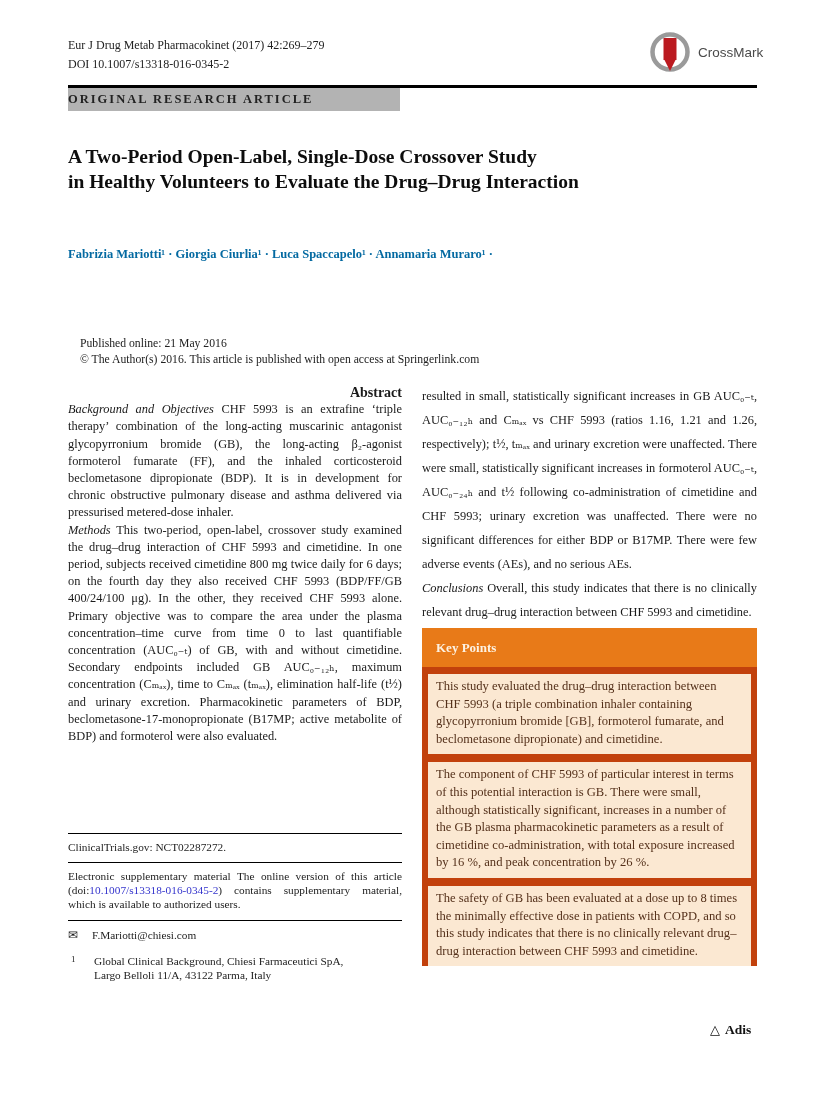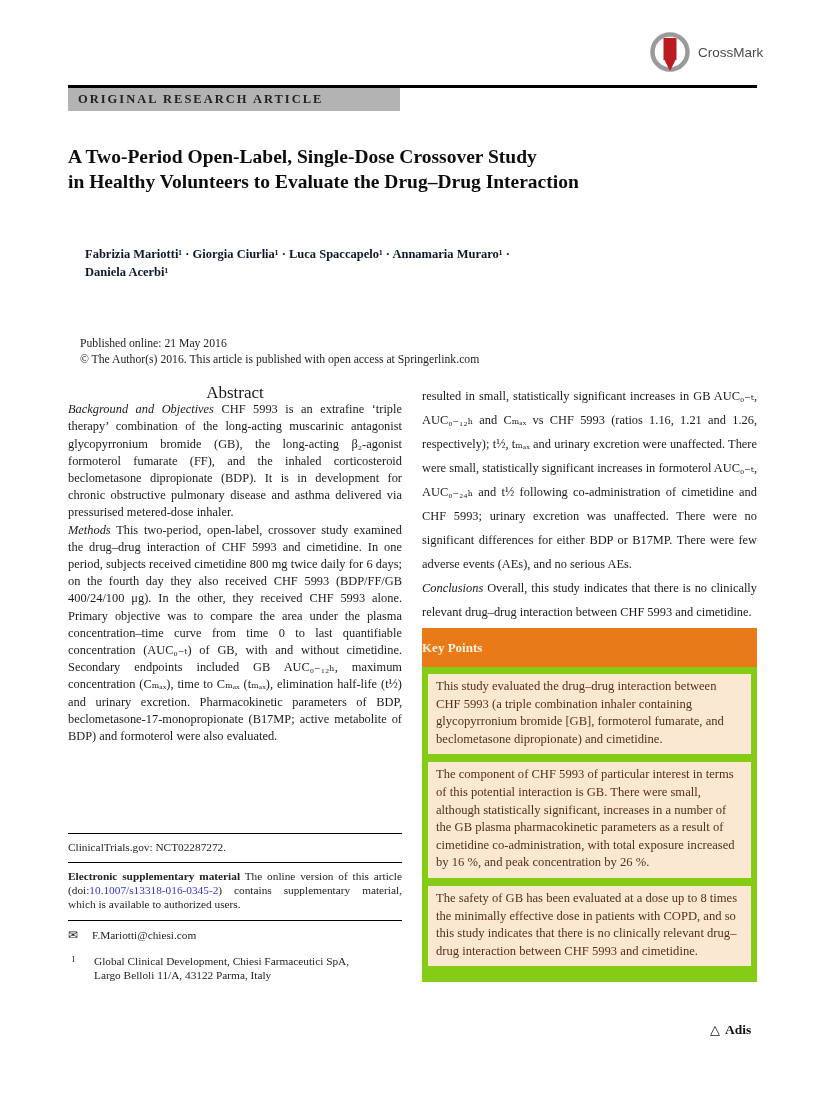--- a/index.html
+++ b/index.html
@@ -8,85 +8,88 @@
     font-family:"Liberation Serif","DejaVu Serif",serif;color:#1a1a1a;
   }
   
   .journal-info{position:absolute;left:68px;top:36px;font-size:12px;line-height:19px;color:#222;}
   .crossmark{position:absolute;left:648px;top:30px;display:flex;align-items:center;gap:6px;cursor:pointer;}
   .crossmark-text{font-family:"Liberation Sans","DejaVu Sans",sans-serif;font-size:13.5px;color:#4a4a4a;}
   .top-rule{position:absolute;left:68px;top:85px;width:689px;height:3px;background:#000;}
   .banner{
     position:absolute;left:68px;top:88px;width:332px;height:23px;background:#b3b3b3;
     font-size:12.5px;font-weight:bold;letter-spacing:2px;color:#222;
-    display:flex;align-items:center;padding-left:10px;box-sizing:border-box;
+    display:flex;align-items:center;box-sizing:border-box;
   }
   
   .title{position:absolute;left:68px;top:145px;width:680px;font-size:19.5px;font-weight:bold;line-height:24.5px;color:#0d0d0d;}
-  .authors{position:absolute;left:68px;top:246px;width:680px;font-size:12.5px;font-weight:bold;line-height:17.5px;color:#0f172a;margin-left:17px;}
+  .authors{position:absolute;left:68px;top:246px;width:680px;font-size:12.5px;font-weight:bold;line-height:17.5px;color:#0369a1;}
   .pub-info{position:absolute;left:68px;top:336px;width:680px;font-size:11.7px;line-height:15.7px;color:#222;margin-left:12px;}
   
   .col-left{position:absolute;left:68px;top:384px;width:334px;font-size:12.4px;line-height:17.2px;text-align:justify;}
   .col-right{position:absolute;left:422px;top:384px;width:335px;font-size:12.4px;line-height:24px;text-align:justify;}
-  .abstract-heading{font-weight:normal;font-size:17px;text-align:center;}
+  .abstract-heading{font-weight:bold;font-size:14px;text-align:right;}
   .para{margin:0;}
   .para i{font-style:italic;}
   
   .key-points{position:absolute;left:422px;top:628px;width:335px;box-sizing:border-box;}
   .kp-header{
     background:#e87a18;color:#fdf2e2;font-weight:bold;font-size:13px;
-    padding:12px 14px 11px 0;box-sizing:border-box;
+    padding:12px 14px 11px 14px;box-sizing:border-box;
   }
-  .kp-body{background:#84cc16;padding:7px 6px 16px 6px;}
+  .kp-body{background:#c2410c;padding:7px 6px 0 6px;}
   .kp-item{
     background:#fbe8d2;color:#54301a;font-size:12.6px;line-height:17.6px;
     padding:4px 8px 6px 8px;margin-bottom:8px;text-align:left;
   }
   .kp-item:last-child{margin-bottom:0;}
   
   .footnotes{position:absolute;left:68px;top:833px;width:334px;font-size:11.3px;line-height:14px;color:#222;}
   .fn-rule{height:1px;background:#000;}
   .fn-trials{margin:6px 0 8px 0;}
   .fn-esm{margin:6px 0 9px 0;text-align:justify;}
-  .fn-esm b{font-weight:bold;}
+  .fn-esm b{font-weight:normal;}
   .fn-link{color:#3333cc;text-decoration:none;cursor:pointer;}
   .fn-corr{position:relative;margin:7px 0 9px 0;padding-left:24px;line-height:15.5px;}
   .envelope{position:absolute;left:0;top:0;font-size:12px;}
   .fn-affil{position:relative;padding-left:26px;line-height:14.5px;margin-top:10px;}
   .affil-marker{position:absolute;left:3px;top:-2px;font-size:9px;}
   
   .adis-footer{position:absolute;left:710px;top:1022px;font-size:13.5px;font-weight:bold;color:#111;display:flex;align-items:center;gap:5px;}
   .adis-triangle{font-size:13px;font-weight:bold;}
 </style>
 </head>
 <body>
 
 <div class="page">
 
+  <div class="journal-info">
+    <div>Eur J Drug Metab Pharmacokinet (2017) 42:269–279</div>
+    <div>DOI 10.1007/s13318-016-0345-2</div>
+  </div>
 
   <div class="crossmark">
     <svg width="44" height="44" viewBox="0 0 44 44">
       <circle cx="22" cy="22" r="17.5" fill="#ffffff" stroke="#9a9a9a" stroke-width="4.5"></circle>
       <rect x="15.5" y="8" width="13" height="22" fill="#bb1a20"></rect>
       <path d="M16.5 30 L27.5 30 L22 41 Z" fill="#bb1a20"></path>
     </svg>
     <span class="crossmark-text">CrossMark</span>
   </div>
 
   <div class="top-rule"></div>
   <div class="banner">ORIGINAL RESEARCH ARTICLE</div>
 
   <h1 class="title" style="margin:0;">
     <span style="display:block;">A Two-Period Open-Label, Single-Dose Crossover Study</span>
     <span style="display:block;">in Healthy Volunteers to Evaluate the Drug–Drug Interaction</span>
   </h1>
 
   <div class="authors">
     <span style="display:block;">Fabrizia Mariotti¹ · Giorgia Ciurlia¹ · Luca Spaccapelo¹ · Annamaria Muraro¹ ·</span>
-    <span style="display:block;">Daniela Acerbi¹</span>
   </div>
 
   <div class="pub-info">
     <div>Published online: 21 May 2016</div>
     <div>© The Author(s) 2016. This article is published with open access at Springerlink.com</div>
   </div>
 
   <div class="col-left">
     <div class="abstract-heading">Abstract</div>
     <p class="para"><i>Background and Objectives</i> <span>CHF 5993 is an extrafine ‘triple therapy’ combination of the long-acting muscarinic antagonist glycopyrronium bromide (GB), the long-acting β₂-agonist formoterol fumarate (FF), and the inhaled corticosteroid beclometasone dipropionate (BDP). It is in development for chronic obstructive pulmonary disease and asthma delivered via pressurised metered-dose inhaler.</span></p>
@@ -112,21 +115,21 @@
     <div class="fn-trials">ClinicalTrials.gov: NCT02287272.</div>
     <div class="fn-rule"></div>
     <div class="fn-esm"><b>Electronic supplementary material</b><span> The online version of this article (doi:</span><a class="fn-link">10.1007/s13318-016-0345-2</a><span>) contains supplementary material, which is available to authorized users.</span></div>
     <div class="fn-rule"></div>
     <div class="fn-corr">
       <span class="envelope">✉</span>
       <a class="fn-link" style="color:#222;display:block;">F.Mariotti@chiesi.com</a>
     </div>
     <div class="fn-affil">
       <span class="affil-marker">1</span>
-      <span style="display:block;">Global Clinical Development, Chiesi Farmaceutici SpA,</span>
+      <span style="display:block;">Global Clinical Background, Chiesi Farmaceutici SpA,</span>
       <span style="display:block;">Largo Belloli 11/A, 43122 Parma, Italy</span>
     </div>
   </div>
 
   <div class="adis-footer">
     <span class="adis-triangle">△</span>
     <span>Adis</span>
   </div>
 
 </div>

